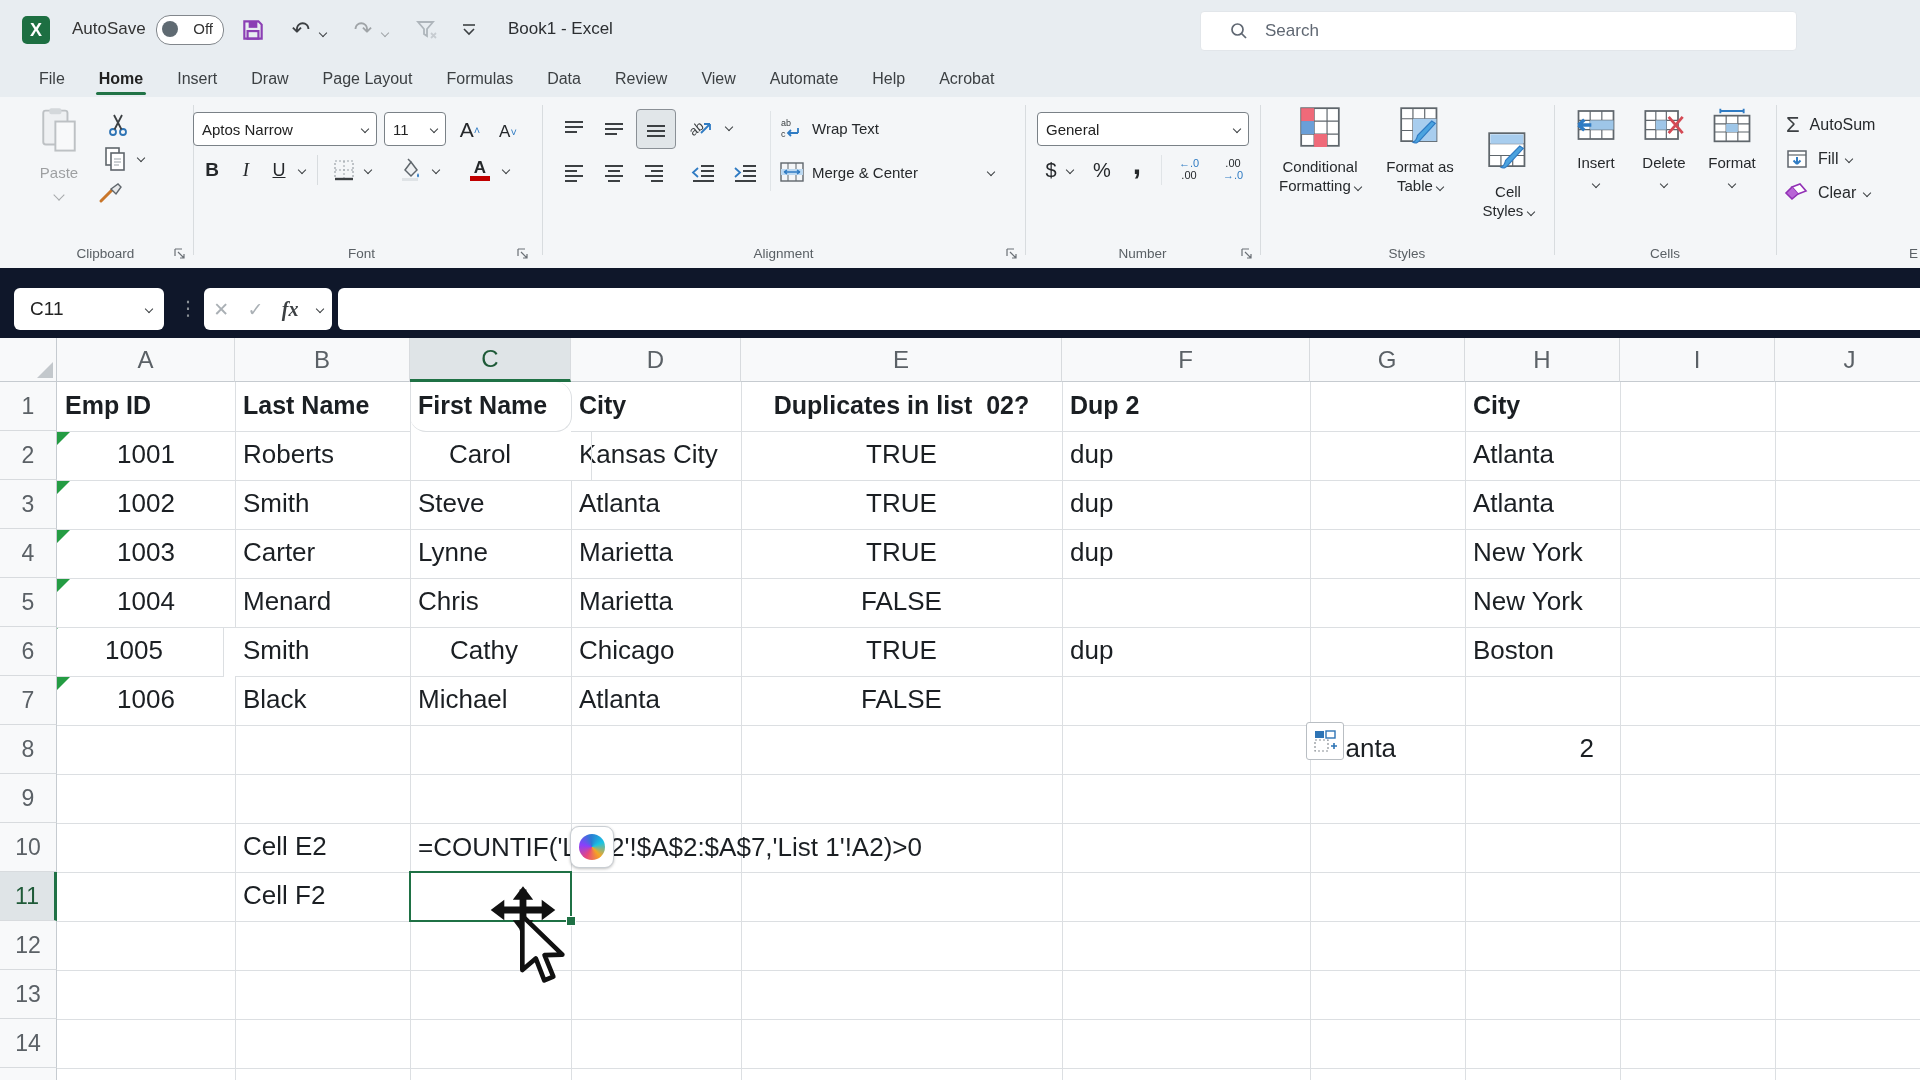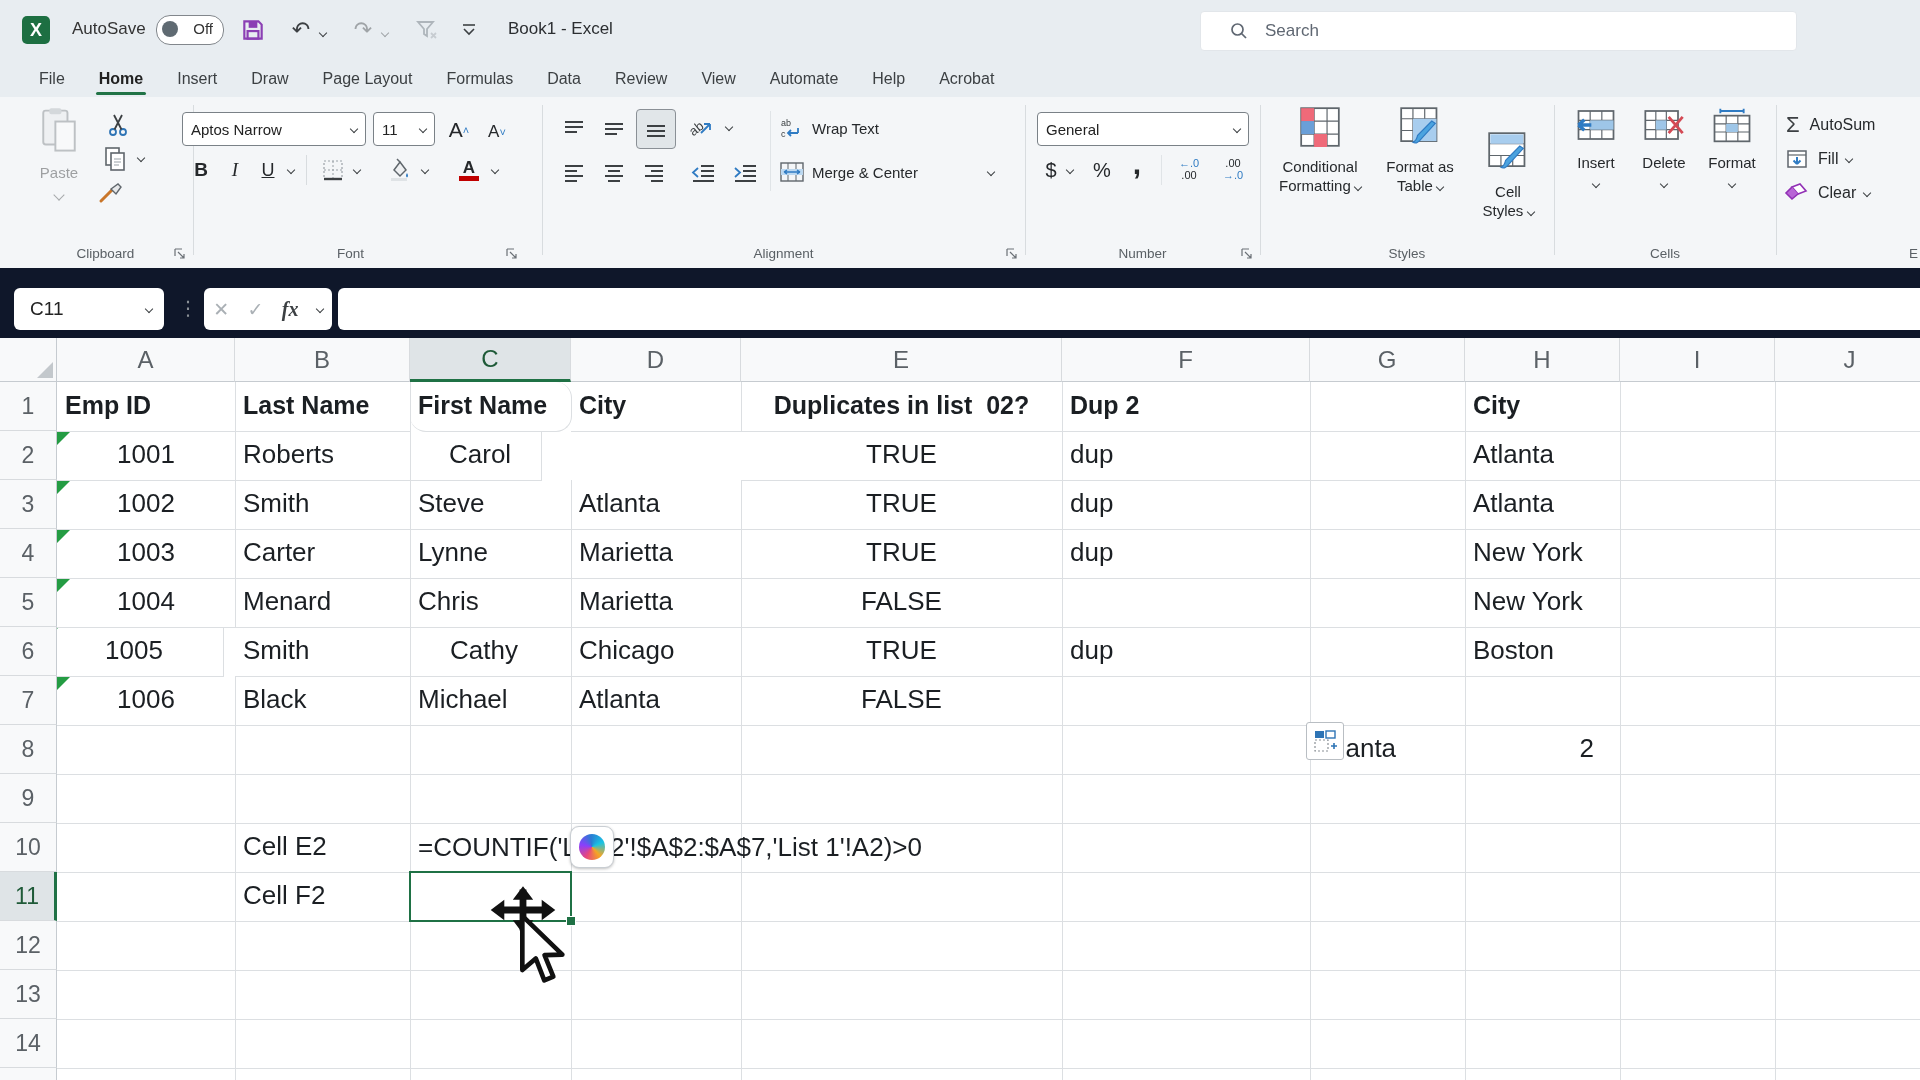--- a/index.html
+++ b/index.html
@@ -191,21 +191,21 @@
       </div>
       <div class="glabel">Clipboard</div>
       <div class="launcher">
         <svg width="13" height="13" viewBox="0 0 13 13">
             <path d="M2 2 v7 M2 2 h7" stroke="#6a7076" fill="none" stroke-width="1.2"></path>
             <path d="M5 5 l6 6 M11 7 v4 h-4" stroke="#6a7076" fill="none" stroke-width="1.2"></path>
           </svg>
       </div>
     </div>
 
-    <div class="rgroup" style="left:176px;width:349px;">
+    <div class="rgroup" style="left:187px;width:349px;">
       <div class="combo" style="left:6px;top:15px;width:184px;height:34px;">
         <span>Aptos Narrow</span>
           <span class="chv small"></span>
       </div>
       <div class="combo" style="left:197px;top:15px;width:62px;height:34px;">
         <span>11</span>
           <span class="chv small"></span>
       </div>
       <div class="icbtn" style="left:266px;top:18px;width:34px;height:30px;font-size:21px;">
         <span>A</span>
@@ -611,21 +611,22 @@
       <div class="cell al" style="left: 571px; top: 142px; width: 171px; height: 50px;">Atlanta</div>
       <div class="cell al" style="left: 410px; top: 142px; width: 162px; height: 50px;">Steve</div>
       <div class="cell al" style="left: 235px; top: 142px; width: 176px; height: 50px;">Smith</div>
       <div class="cell ac" style="left: 57px; top: 142px; width: 179px; height: 50px;">1002<div class="tri"></div></div>
       <div class="cell" style="left: 1775px; top: 93px; width: 151px; height: 50px;"></div>
       <div class="cell" style="left: 1620px; top: 93px; width: 156px; height: 50px;"></div>
       <div class="cell al" style="left: 1465px; top: 93px; width: 156px; height: 50px;">Atlanta</div>
       <div class="cell" style="left: 1310px; top: 93px; width: 156px; height: 50px;"></div>
       <div class="cell al" style="left: 1062px; top: 93px; width: 249px; height: 50px;">dup</div>
       <div class="cell ac" style="left: 741px; top: 93px; width: 322px; height: 50px;">TRUE</div>
-      <div class="cell al" style="left: 410px; top: 93px; width: 132px; height: 50px; padding-left: 39px;">Carol</div>
+      <div class="cell al" style="left: 571px; top: 93px; width: 171px; height: 50px;">Kansas City</div>
+      <div class="cell al" style="left: 410px; top: 93px; width: 182px; height: 50px; padding-left: 39px;">Carol</div>
       <div class="cell al" style="left: 235px; top: 93px; width: 176px; height: 50px;">Roberts</div>
       <div class="cell ac" style="left: 57px; top: 93px; width: 179px; height: 50px;">1001<div class="tri"></div></div>
       <div class="cell" style="left: 1775px; top: 44px; width: 151px; height: 50px;"></div>
       <div class="cell" style="left: 1620px; top: 44px; width: 156px; height: 50px;"></div>
       <div class="cell b al" style="left: 1465px; top: 44px; width: 156px; height: 50px;">City</div>
       <div class="cell" style="left: 1310px; top: 44px; width: 156px; height: 50px;"></div>
       <div class="cell b al" style="left: 1062px; top: 44px; width: 249px; height: 50px;">Dup 2</div>
       <div class="cell b ac" style="left: 741px; top: 44px; width: 322px; height: 50px;">Duplicates in list  02?</div>
       <div class="cell b al" style="left: 571px; top: 44px; width: 171px; height: 50px;">City</div>
       <div class="cell b al" style="left: 410px; top: 44px; width: 162px; height: 50px; border-radius: 16px;">First Name</div>

